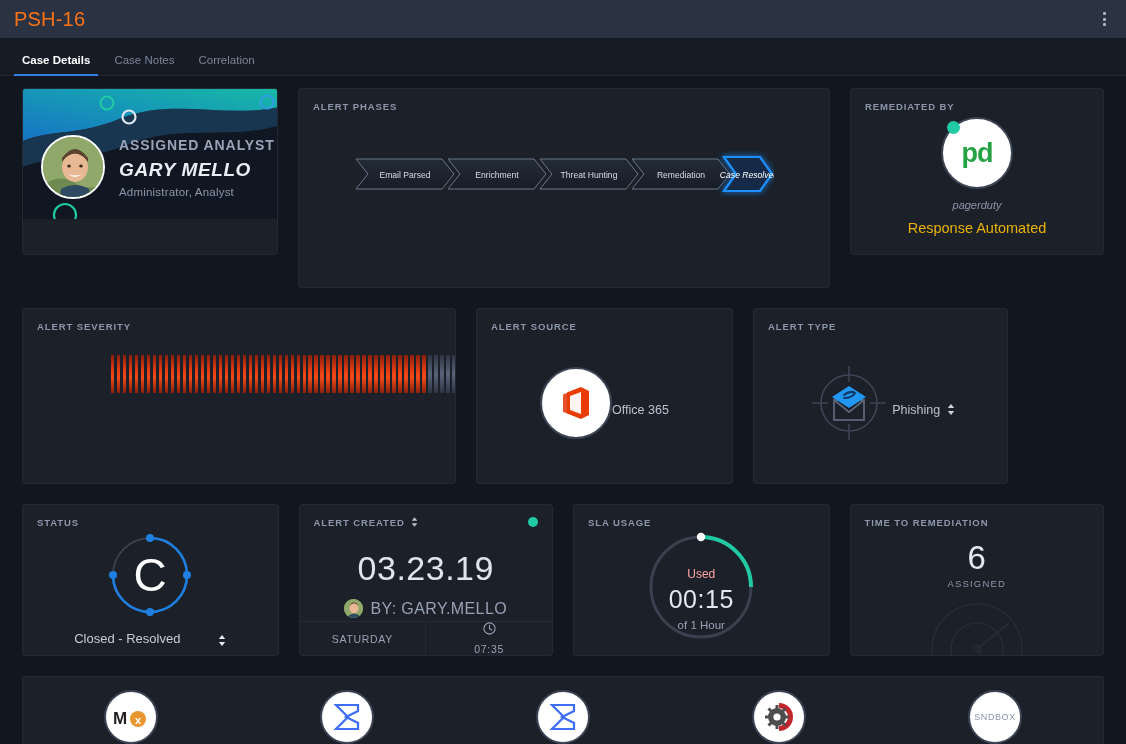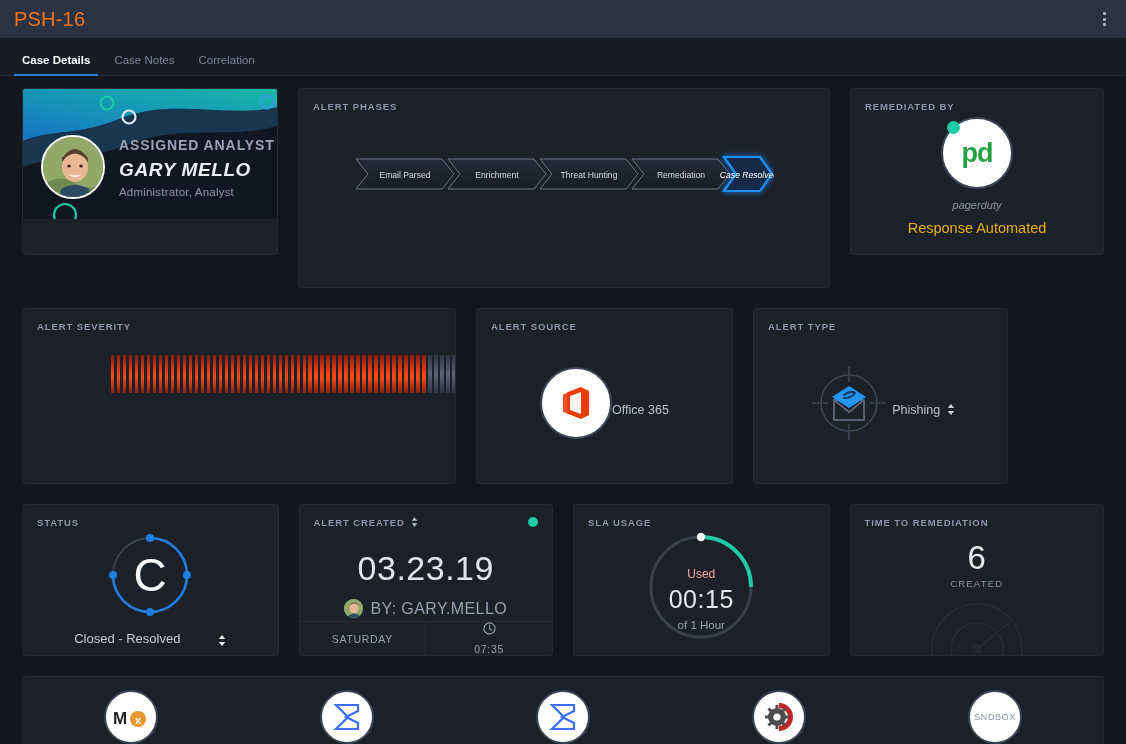--- a/index.html
+++ b/index.html
@@ -458,21 +458,21 @@
           <div class="sla-value">00:15</div>
           <div class="sla-of">of 1 Hour</div>
         </div>
       </div>
     </div>
 
     <div class="card ttr-card">
       <div class="card-label">TIME TO REMEDIATION</div>
       <div class="ttr-inner">
         <div class="ttr-value">6</div>
-        <div class="ttr-unit">CREATED</div>
+        <div class="ttr-unit">ASSIGNED</div>
       </div>
       <svg class="ttr-watermark" width="96" height="96" viewBox="0 0 96 96">
         <circle cx="48" cy="48" r="45" fill="none" stroke="#343c4b" stroke-width="1.6"></circle>
         <circle cx="48" cy="48" r="26" fill="none" stroke="#343c4b" stroke-width="1.6"></circle>
         <circle cx="48" cy="48" r="3.4" fill="none" stroke="#343c4b" stroke-width="1.6"></circle>
         <line x1="48" y1="48" x2="80" y2="22" stroke="#343c4b" stroke-width="1.8"></line>
         <line x1="48" y1="48" x2="74" y2="84" stroke="#343c4b" stroke-width="1.8"></line>
       </svg>
     </div>
   </div>

